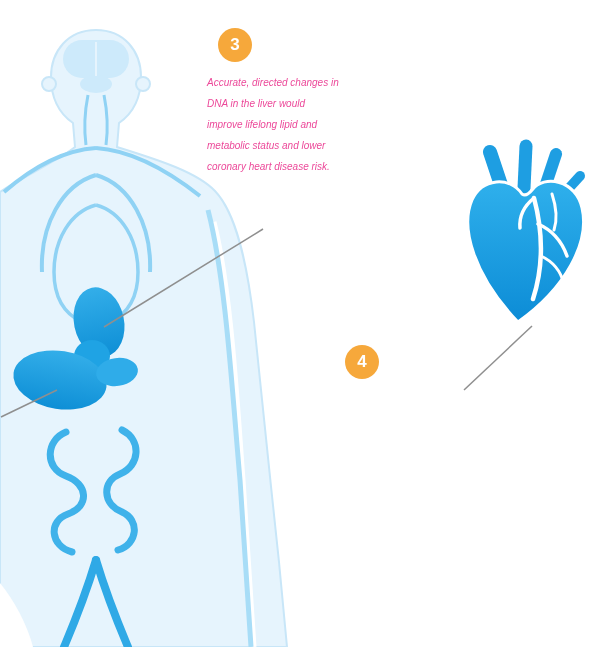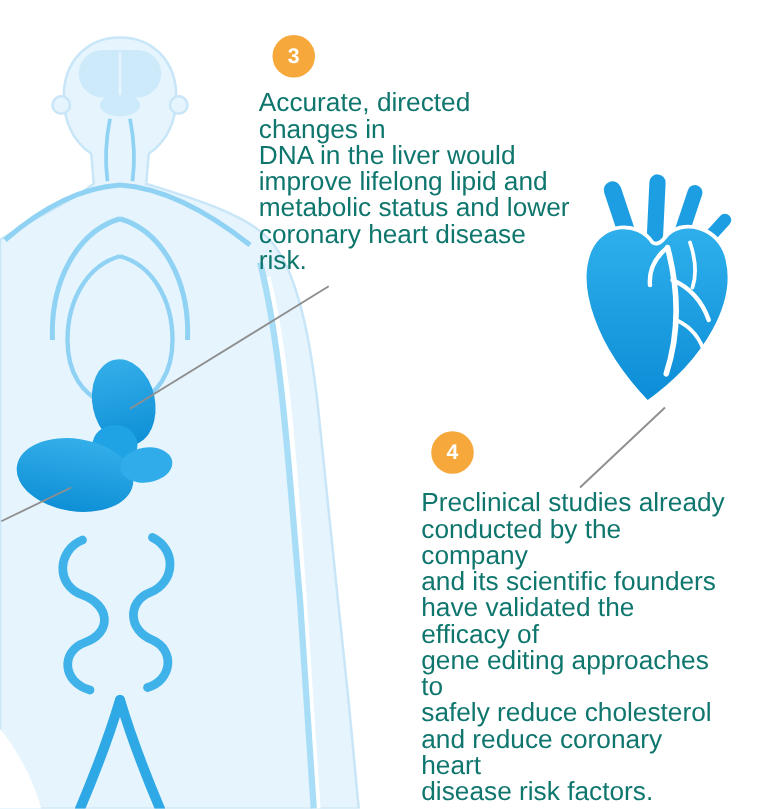--- a/index.html
+++ b/index.html
@@ -22,24 +22,25 @@
     background: #F6A83B;
     color: #ffffff;
     font-size: 17px;
     font-weight: bold;
     display: flex; align-items: center; justify-content: center;
   }
   .badge-3 { left: 218px; top: 28px; }
   .badge-4 { left: 345px; top: 345px; }
   .callout-text {
     position: absolute;
-    color: #0f766e;
-    font-size: 21px;
+    color: #ec4899;
+    font-size: 10px;
     line-height: 21px;
     white-space: pre-line;
+    font-style: italic;
   }
   .callout-text-3 { left: 207px; top: 72px; width: 250px; }
   .callout-text-4 { left: 337px; top: 392px; width: 245px; }
 </style>
 </head>
 <body>
 
 <div class="canvas">
 
   <svg class="illustration body-illustration" width="300" height="647" viewBox="0 0 300 647">
@@ -137,22 +138,14 @@
   </div>
   <div class="callout-text callout-text-3">Accurate, directed changes in
 DNA in the liver would
 improve lifelong lipid and
 metabolic status and lower
 coronary heart disease risk.</div>
 
   <div class="badge badge-4">
     <span>4</span>
   </div>
-  <div class="callout-text callout-text-4">Preclinical studies already
-conducted by the company
-and its scientific founders
-have validated the efficacy of
-gene editing approaches to
-safely reduce cholesterol
-and reduce coronary heart
-disease risk factors.</div>
 
 </div>
 
 </body></html>

